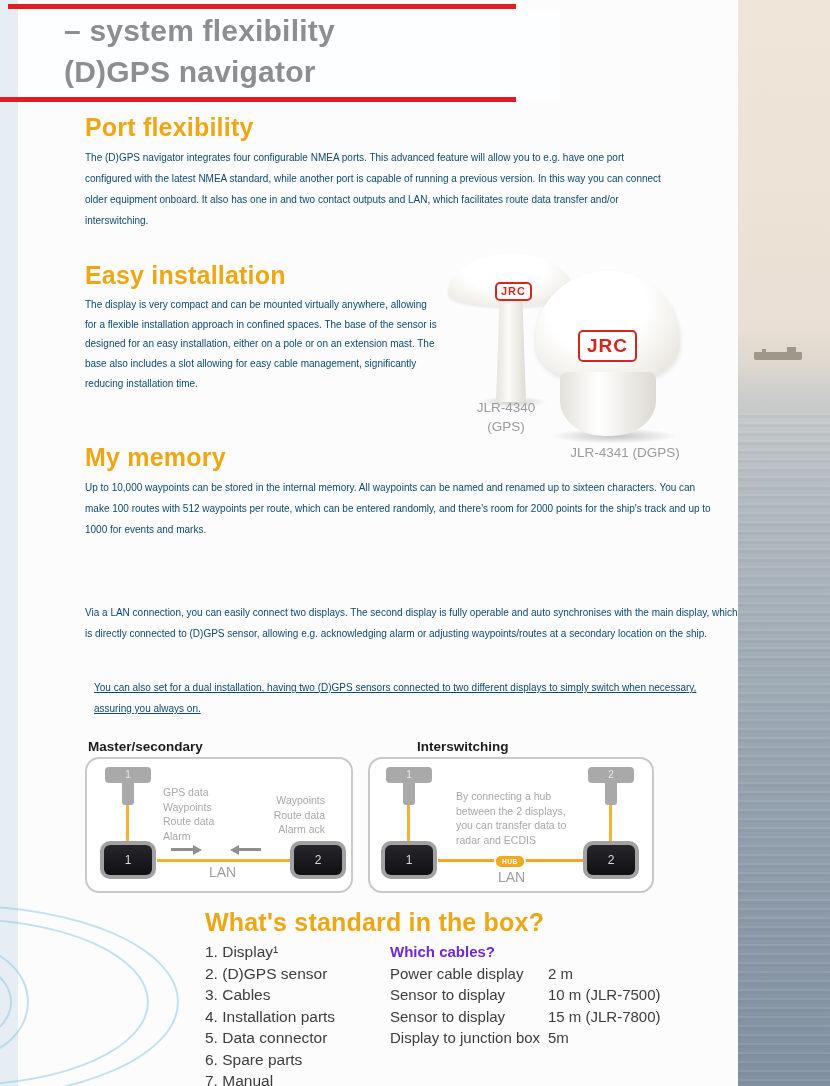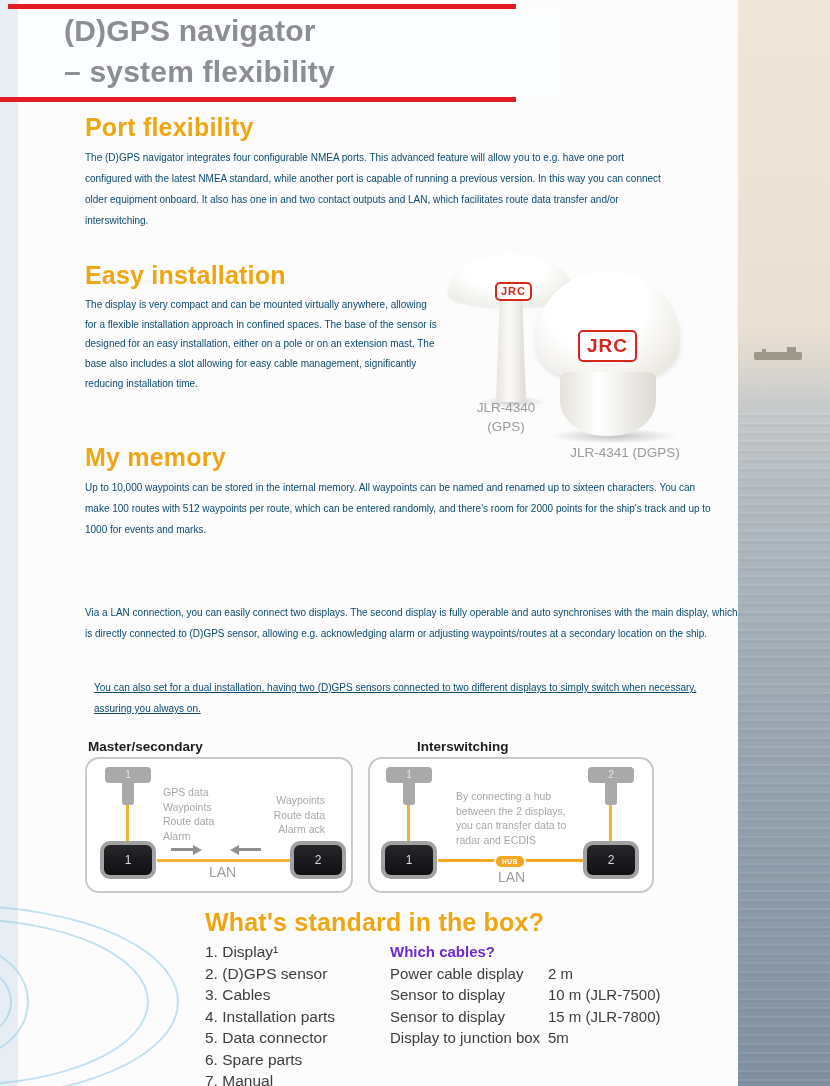--- a/index.html
+++ b/index.html
@@ -113,22 +113,22 @@
   <div class="ripples">
     <div class="r1"></div>
       <div class="r2"></div>
       <div class="r3"></div>
       <div class="r4"></div>
   </div>
 
   <div class="red-line rl-top"></div>
   <div class="title-box"></div>
   <div class="page-title">
+    <div>– system flexibility</div>
     <div>(D)GPS navigator</div>
-    <div>– system flexibility</div>
   </div>
   <div class="red-line rl-bottom"></div>
 
   <div class="sec-head" style="left:85px;top:113px;">Port flexibility</div>
   <div class="body-text" style="left:85px;top:147px;width:578px;">The (D)GPS navigator integrates four configurable NMEA ports. This advanced feature will allow you to e.g. have one port configured with the latest NMEA standard, while another port is capable of running a previous version. In this way you can connect older equipment onboard. It also has one in and two contact outputs and LAN, which facilitates route data transfer and/or interswitching.</div>
 
   <div class="sec-head" style="left:85px;top:261px;">Easy installation</div>
   <div class="body-text" style="left:85px;top:295px;width:356px;line-height:19.7px;">The display is very compact and can be mounted virtually anywhere, allowing for a flexible installation approach in confined spaces. The base of the sensor is designed for an easy installation, either on a pole or on an extension mast. The base also includes a slot allowing for easy cable management, significantly reducing installation time.</div>
 
   <div class="prod">

